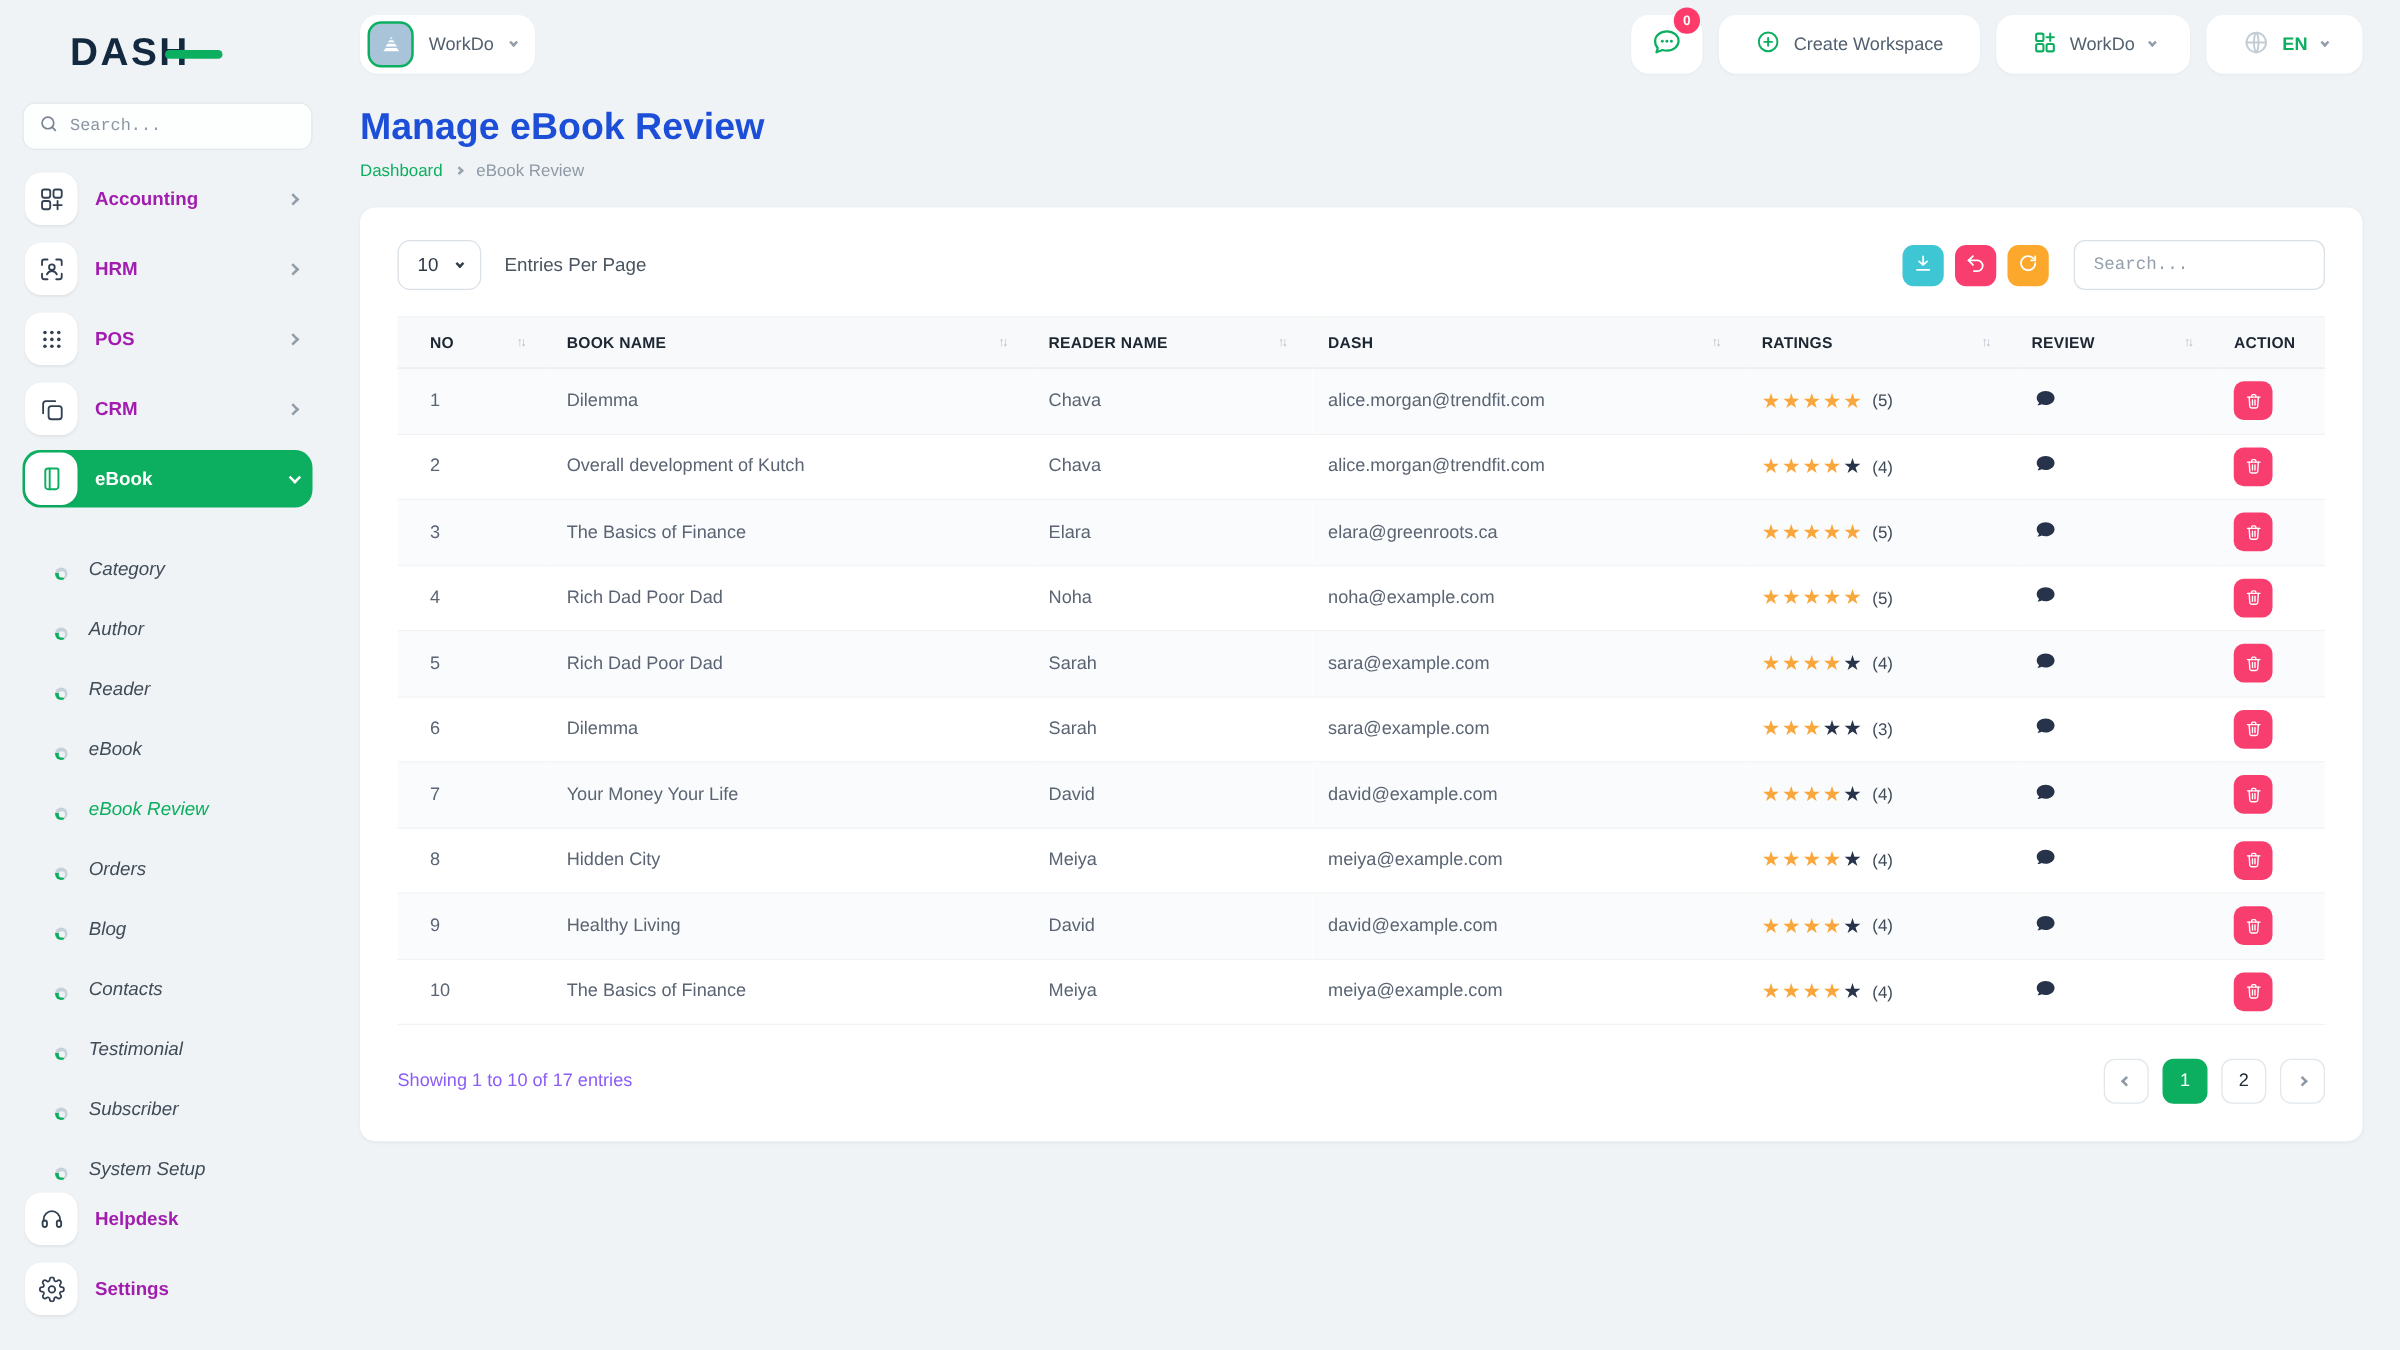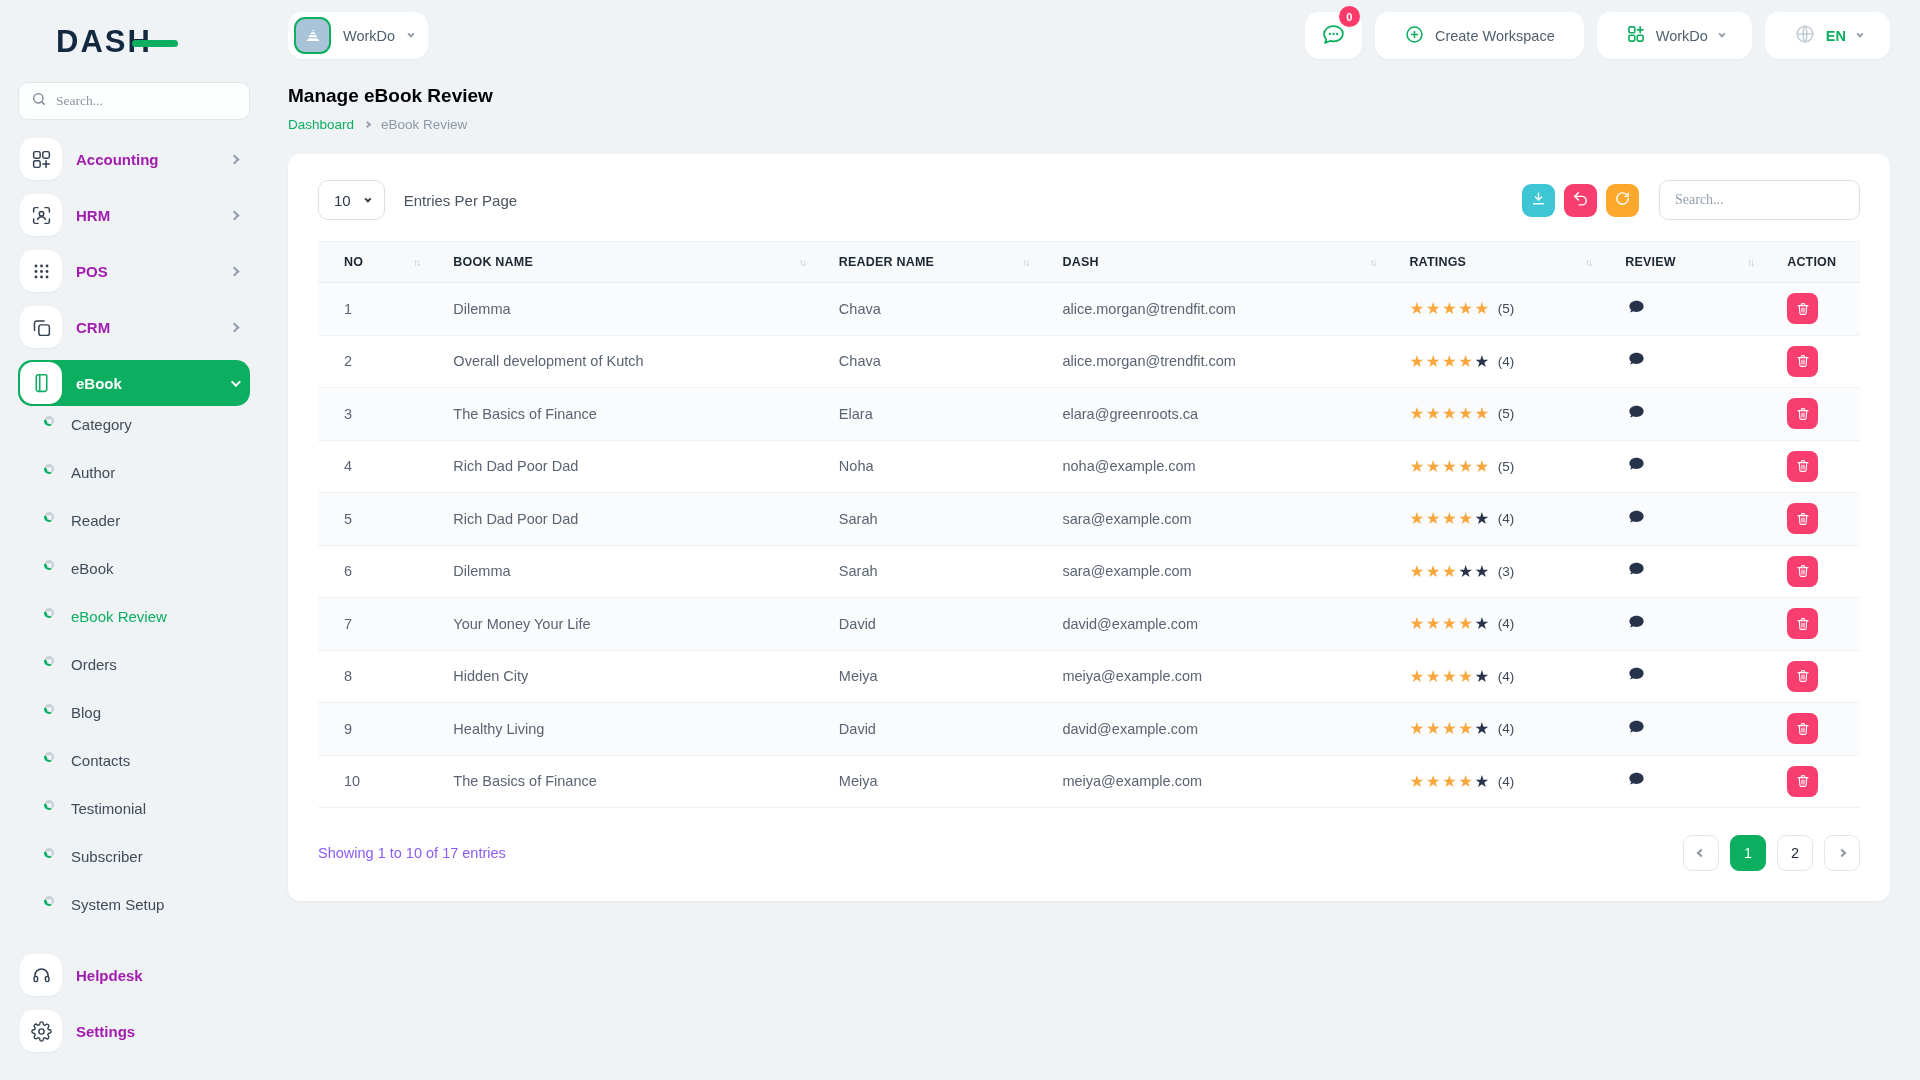--- a/index.html
+++ b/index.html
@@ -4,39 +4,39 @@
 <style>
   :root{
     --primary:#0caf60; --star-filled:#f9a63c; --star-empty:#27334a;
     --btn-export:#3ec6d4; --btn-undo:#f73e6e; --btn-refresh:#fba82c;
     --delete:#f73e6e; --badge:#fd3a69; --text-dark:#1b2431; --text-muted:#5b6573;
   }
   *{box-sizing:border-box;margin:0;padding:0;font-family:"Liberation Sans","DejaVu Sans",sans-serif;}
   html,body{width:1920px;height:1080px;overflow:hidden;}
   body{background:#eff3f5;color:var(--text-dark);display:flex;}
   button{background:none;border:none;cursor:pointer;font-family:inherit;}
-  input{font-family:Liberation Serif, serif;outline:none;}
+  input{font-family:Liberation Mono, monospace;outline:none;}
 
   
   .sidebar{width:262px;flex-shrink:0;padding:18px 12px 0 18px;}
   .logo{position:relative;width:fit-content;margin:6px 0 22px 38px;cursor:pointer;}
   .logo-text{font-size:31px;font-weight:800;letter-spacing:2px;color:#13293f;}
   .logo-bar{position:absolute;right:-26px;top:16px;width:46px;height:7px;border-radius:4px;background:var(--primary);}
   .side-search{display:flex;align-items:center;gap:9px;background:#fdfefe;border:1px solid #e1e7eb;border-radius:10px;height:38px;padding:0 12px;margin-bottom:16px;color:#77828f;}
   .side-search input{border:none;background:transparent;font-size:13.5px;color:#5b6573;width:100%;}
   .side-search input::placeholder{color:#8a95a2;}
   .nav-item{display:flex;align-items:center;gap:14px;height:46px;margin-bottom:10px;border-radius:14px;padding:0 12px 0 2px;cursor:pointer;}
   .icon-box{width:42px;height:42px;background:#fff;border-radius:13px;display:flex;align-items:center;justify-content:center;color:#33405２;color:#334052;box-shadow:0 1px 2px rgba(15,23,42,.06);flex-shrink:0;}
   .nav-label{font-size:15px;font-weight:600;color:#a21caf;flex:1;}
   .nav-item .caret{color:#939daa;}
   .nav-item.active{background:var(--primary);}
   .nav-item.active .nav-label,.nav-item.active .caret{color:#fff;}
   .nav-item.active .icon-box{color:var(--primary);}
   .submenu{list-style:none;margin:4px 0 8px;}
-  .sub-item{display:flex;align-items:flex-start;gap:17px;height:48px;padding-left:26px;cursor:pointer;}
+  .sub-item{display:flex;align-items:flex-end;gap:17px;height:48px;padding-left:26px;cursor:pointer;font-style:italic;}
   .bullet{width:10px;height:10px;border-radius:50%;background:conic-gradient(from 150deg,var(--primary) 0 130deg,#c7d1d9 130deg 360deg);position:relative;flex-shrink:0;}
   .bullet::after{content:"";position:absolute;inset:2.5px;background:#eff3f5;border-radius:50%;}
   .sub-label{font-size:15px;color:#414c59;}
   .sub-item.active .sub-label{color:var(--primary);}
 
   
   .caret{width:7px;height:7px;border-right:2px solid currentColor;border-bottom:2px solid currentColor;display:inline-block;flex-shrink:0;}
   .caret-right{transform:rotate(-45deg);}
   .caret-down{transform:rotate(45deg) translateY(-2px);}
   .caret-left{transform:rotate(135deg);}
@@ -48,21 +48,21 @@
   .pill{display:flex;align-items:center;gap:10px;background:#fff;border-radius:14px;height:47px;padding:0 29px;font-size:14.5px;color:#515f6e;box-shadow:0 1px 2px rgba(15,23,42,.04);}
   .workspace-pill{padding:0 16px 0 6px;gap:12px;}
   .ws-icon{width:37px;height:37px;border-radius:11px;background:#a9c3d8;border:2px solid var(--primary);display:flex;align-items:center;justify-content:center;}
   .topbar-right{display:flex;gap:13px;}
   .icon-pill{width:57px;justify-content:center;position:relative;padding:0;color:var(--primary);}
   .badge{position:absolute;top:-6px;right:2px;min-width:21px;height:21px;border-radius:11px;background:var(--badge);color:#fff;font-size:11px;font-weight:700;display:flex;align-items:center;justify-content:center;padding:0 4px;}
   .pill .lang{color:var(--primary);font-weight:700;}
   .pill .green-ic{color:var(--primary);}
   .pill .gray-ic{color:#c3cdd5;}
 
-  .page-title{font-size:19px;font-weight:700;color:#000000;margin-top:26px;}
+  .page-title{font-size:30px;font-weight:700;color:#1d4ed8;margin-top:26px;}
   .breadcrumb{display:flex;align-items:center;gap:11px;margin-top:10px;font-size:13.5px;}
   .breadcrumb a{color:var(--primary);text-decoration:none;cursor:pointer;}
   .breadcrumb .caret{color:#9aa4b0;}
   .breadcrumb .current{color:#8f99a6;}
 
   .card{background:#fff;border-radius:12px;margin-top:22px;padding:26px 30px 30px;box-shadow:0 1px 3px rgba(16,24,40,.05);}
   .card-controls{display:flex;justify-content:space-between;align-items:center;}
   .ctrl-left{display:flex;align-items:center;}
   .select{display:flex;align-items:center;gap:13px;height:40px;border:1px solid #d9e0e6;border-radius:10px;background:#fff;padding:0 15px;font-size:15px;color:#2f3a47;}
   .select .caret{color:#333e4b;}

